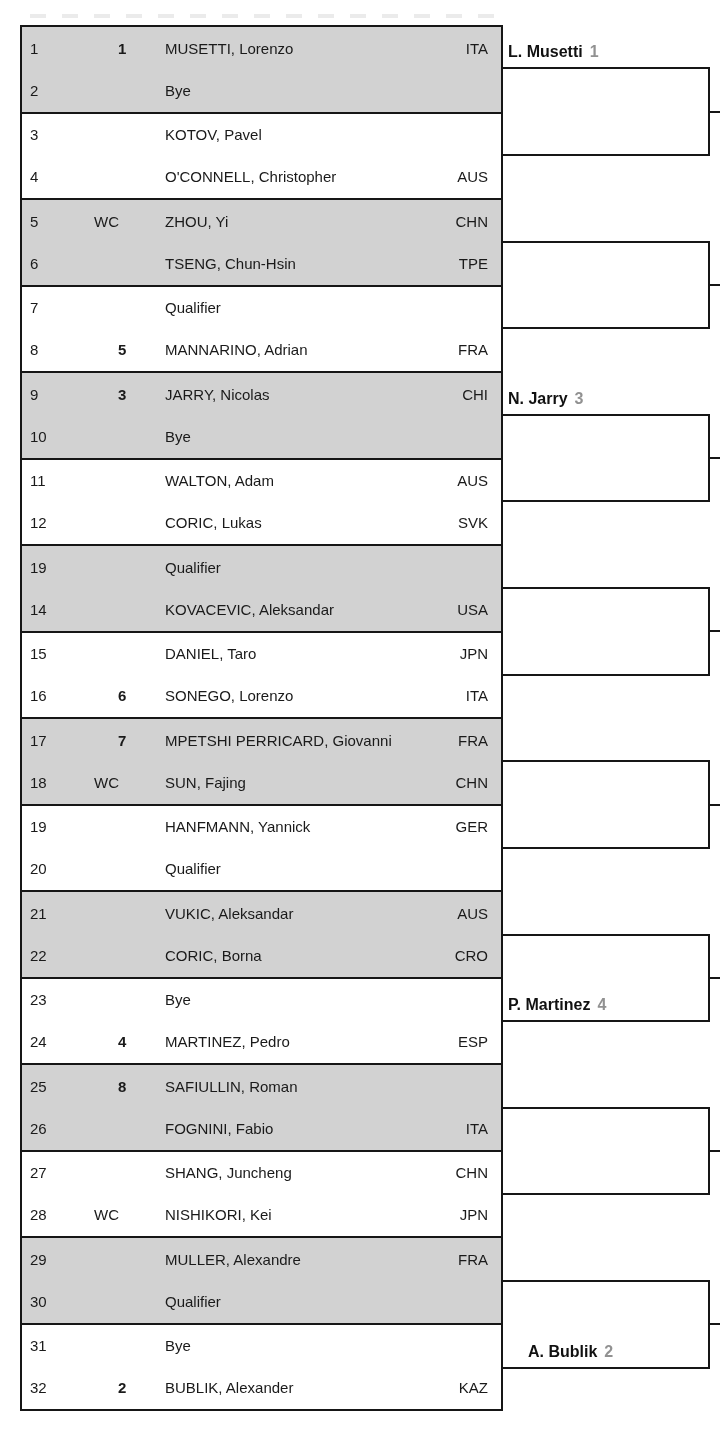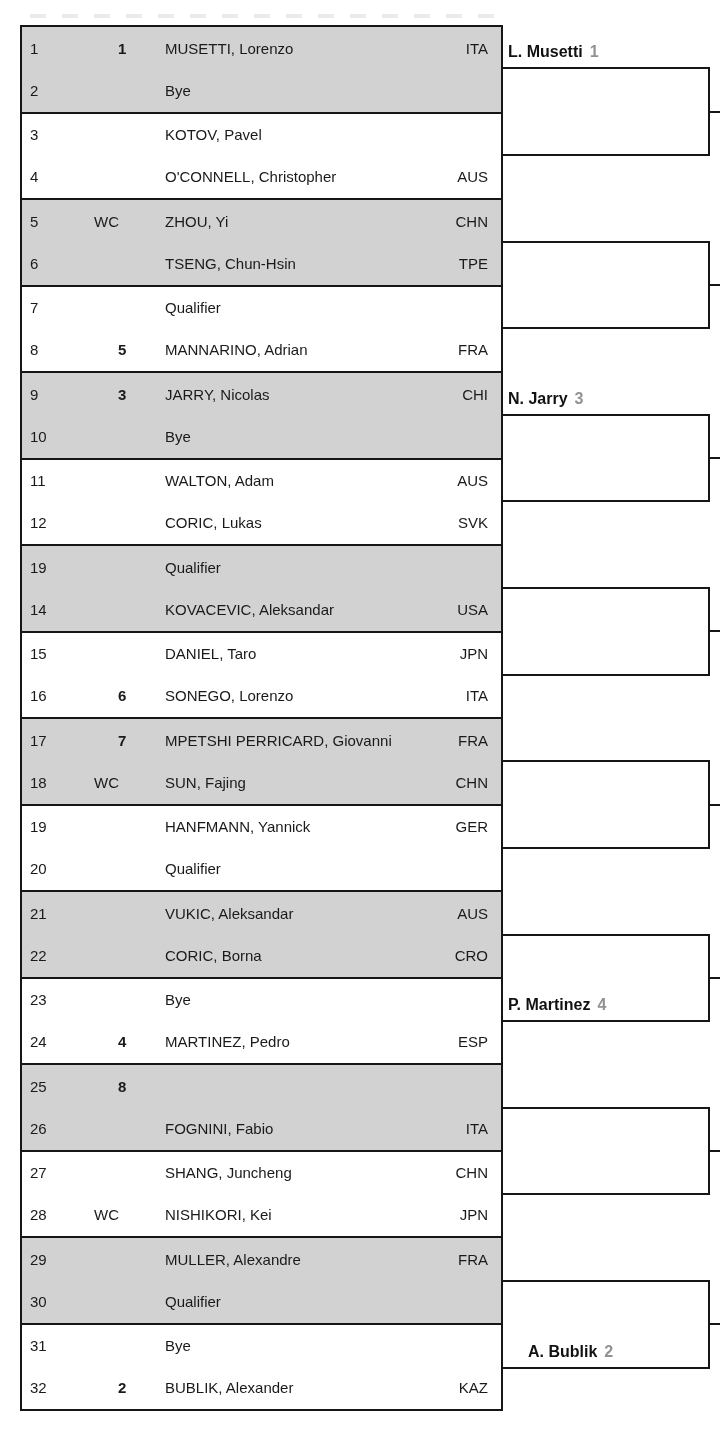--- a/index.html
+++ b/index.html
@@ -243,20 +243,21 @@
         <span class="cell-seed">4</span>
         <span class="cell-name">MARTINEZ, Pedro</span>
         <span class="cell-country">ESP</span>
       </div>
     </div>
     <div class="match-box shaded">
       <div class="draw-row seeded">
         <span class="cell-pos">25</span>
         <span class="cell-entry"></span>
         <span class="cell-seed">8</span>
+        <span class="cell-name">SAFIULLIN, Roman</span>
         <span class="cell-country"></span>
       </div>
       <div class="draw-row">
         <span class="cell-pos">26</span>
         <span class="cell-entry"></span>
         <span class="cell-seed"></span>
         <span class="cell-name">FOGNINI, Fabio</span>
         <span class="cell-country">ITA</span>
       </div>
     </div>

